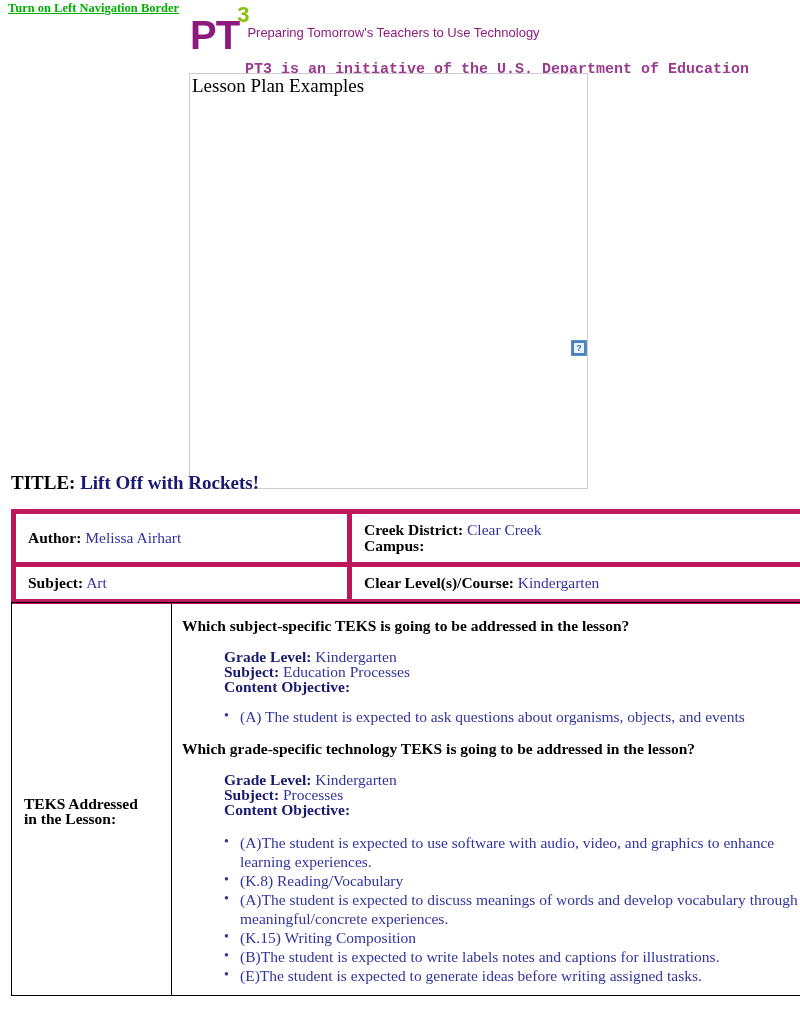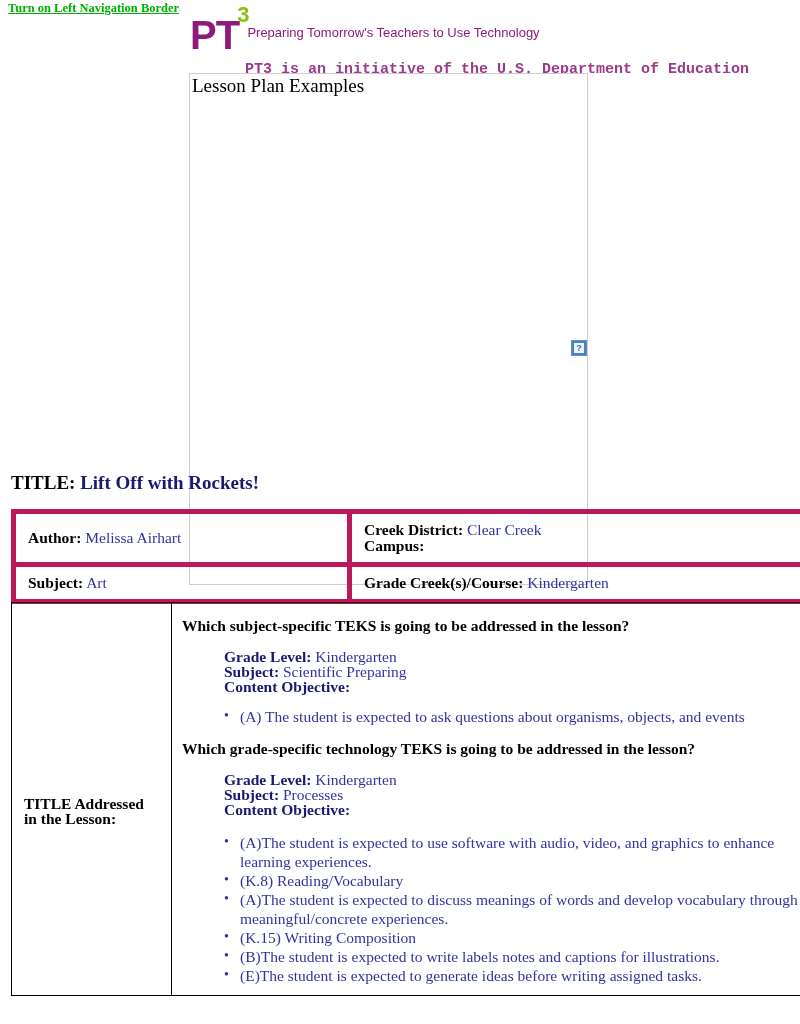--- a/index.html
+++ b/index.html
@@ -88,21 +88,21 @@
     color: #9b3a8c;
     white-space: nowrap;
   }
 
   
   .examples-frame {
     position: absolute;
     left: 189px;
     top: 73px;
     width: 399px;
-    height: 512px;
+    height: 416px;
     border: 1px solid #cdcdcd;
     background: #ffffff;
     box-sizing: border-box;
   }
   .examples-title {
     position: absolute;
     left: 2px;
     top: 1px;
     font-family: "Liberation Serif", "DejaVu Serif", serif;
     font-size: 19px;
@@ -294,47 +294,47 @@
         <span class="val"></span>
       </div>
     </td>
   </tr>
   <tr>
     <td class="col-left">
       <span class="lbl">Subject:</span>
       <span class="val">Art</span>
     </td>
     <td class="col-right">
-      <span class="lbl">Grade Creek(s)/Course:</span>
+      <span class="lbl">Clear Level(s)/Course:</span>
       <span class="val">Kindergarten</span>
     </td>
   </tr>
 </tbody>
   </table>
 
 <table class="teks-table">
   <tbody>
       <tr>
     <td class="teks-label-cell">
       <div class="teks-label-inner">
-        <div>TITLE Addressed</div>
+        <div>TEKS Addressed</div>
         <div>in the Lesson:</div>
       </div>
     </td>
     <td class="teks-body-cell">
 
       <div class="q-heading">Which subject-specific TEKS is going to be addressed in the lesson?</div>
       <div class="meta-block">
         <div>
           <span class="mk">Grade Level:</span>
           <span class="mv">Kindergarten</span>
         </div>
         <div>
           <span class="mk">Subject:</span>
-          <span class="mv">Scientific Preparing</span>
+          <span class="mv">Education Processes</span>
         </div>
         <div>
           <span class="mk">Content Objective:</span>
         </div>
       </div>
       <ul class="teks-list">
         <li>(A) The student is expected to ask questions about organisms, objects, and events</li>
       </ul>
 
       <div class="q-heading" style="margin-top:14px;">Which grade-specific technology TEKS is going to be addressed in the lesson?</div>

